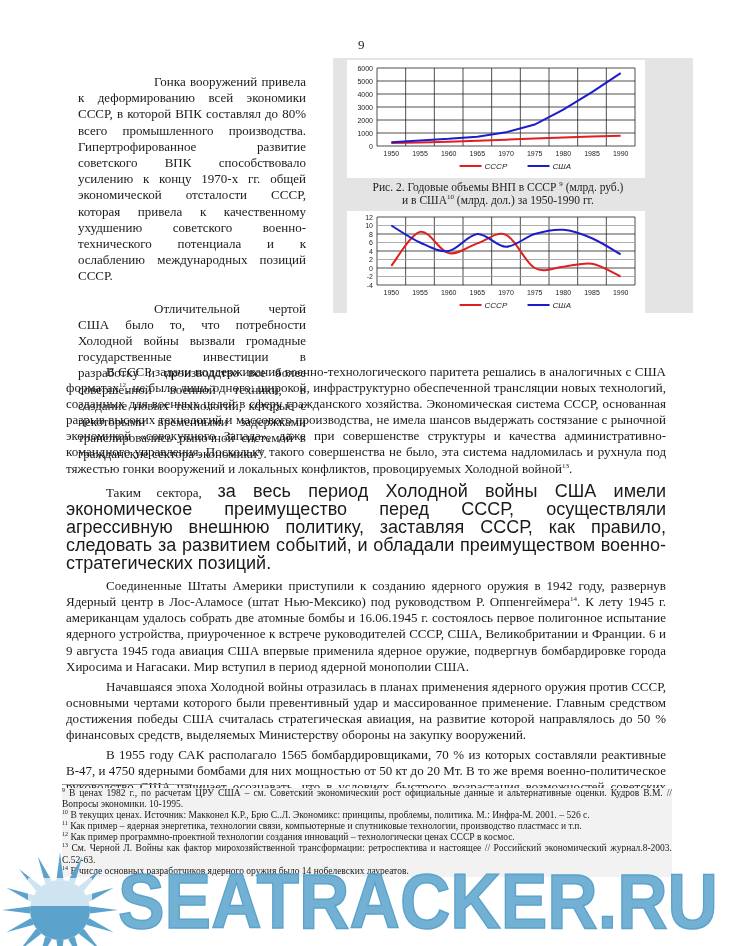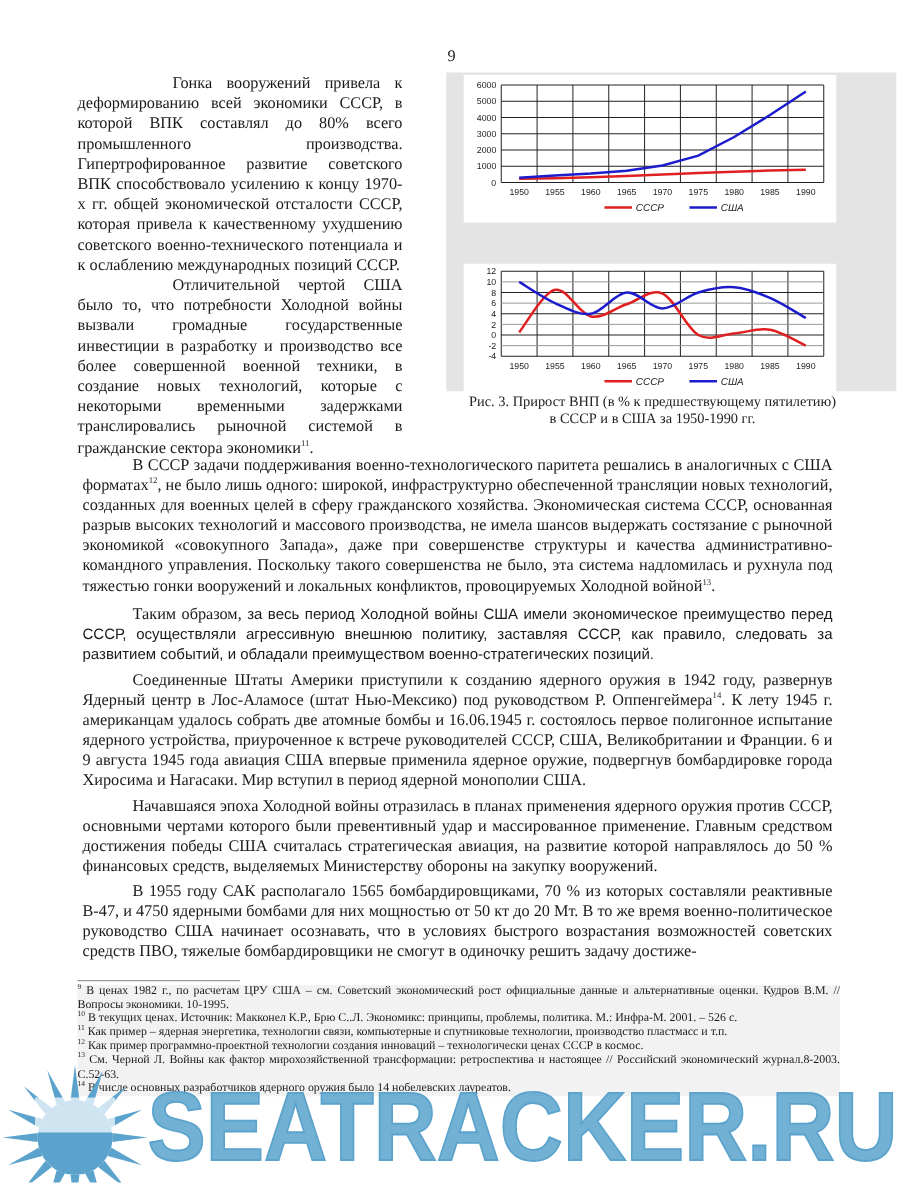--- a/index.html
+++ b/index.html
@@ -1,31 +1,31 @@
 <!DOCTYPE html>
 <html><head>
 <meta charset="utf-8">
 <style>
   html, body { margin: 0; padding: 0; background: #ffffff; }
   body { width: 731px; height: 946px; position: relative; overflow: hidden; font-family: "Liberation Serif", "DejaVu Serif", serif; color: #1a1a1a; }
   .page-number { position: absolute; left: 358px; top: 37px; font-size: 13px; }
   .col-left { position: absolute; left: 62px; top: 58px; width: 260px; font-size: 13px; line-height: 16.2px; text-align: justify; }
-  .col-left p { margin: 0; }
+  .col-left p { margin: 16px; }
   .indent { text-indent: 40px; }
-  .figure-panel { position: absolute; left: 333px; top: 58px; width: 360px; height: 255px; background: #e4e4e4; margin-left: 24px; }
+  .figure-panel { position: absolute; left: 333px; top: 58px; width: 360px; height: 255px; background: #e4e4e4; }
   .chart-box { position: absolute; background: #ffffff; }
   #chart1-box { left: 14px; top: 2px; width: 298px; height: 118px; }
   #chart2-box { left: 14px; top: 153px; width: 298px; height: 103px; }
   .caption { position: absolute; left: 0; width: 330px; text-align: center; font-size: 11.5px; line-height: 13px; color: #222; }
   #caption1 { top: 123px; }
   #caption2 { top: 258px; }
   sup { font-size: 7px; line-height: 0; vertical-align: super; }
   .full { position: absolute; left: 62px; width: 608px; font-size: 13px; line-height: 16.1px; text-align: justify; }
   .full p { margin: 4px; }
-  .sans { font-family: "Liberation Sans", "DejaVu Sans", sans-serif; font-size: 12px; }
+  .sans { font-family: "Liberation Sans", "DejaVu Sans", sans-serif; font-size: 18px; }
   .footnote-rule { position: absolute; left: 62px; top: 784px; width: 130px; height: 1px; background: #999; }
   .footnotes { position: absolute; left: 62px; top: 788px; width: 610px; font-size: 9.5px; line-height: 11.1px; background: #f2f2f2; text-align: justify; }
   .footnotes p { margin: 0; }
   .footnotes sup { font-size: 6px; }
   .watermark { position: absolute; left: 0; top: 840px; width: 731px; height: 106px; pointer-events: none; }
   svg text { font-family: "Liberation Sans", "DejaVu Sans", sans-serif; }
 </style>
 </head>
 <body>
 
@@ -90,20 +90,24 @@
         <circle cx="159" cy="72.35" r="0.01" fill="#1c1ccc"></circle>
         <circle cx="187.66666666666666" cy="64.55" r="0.01" fill="#1c1ccc"></circle>
         <circle cx="216.33333333333334" cy="49.6" r="0.01" fill="#1c1ccc"></circle>
         <circle cx="245" cy="32.050000000000004" r="0.01" fill="#1c1ccc"></circle>
         <circle cx="273.66666666666663" cy="13.200000000000003" r="0.01" fill="#1c1ccc"></circle>
         <line x1="112.56" x2="134.56" y1="106" y2="106" stroke="#e02020" stroke-width="2"></line>
         <text x="137.56" y="109" font-size="8" font-style="italic" fill="#222">СССР</text>
         <line x1="180.56" x2="202.56" y1="106" y2="106" stroke="#1c1ccc" stroke-width="2"></line>
         <text x="205.56" y="109" font-size="8" font-style="italic" fill="#222">США</text>
       </svg>
+  </div>
+  <div class="caption" id="caption1">
+    <span>Рис. 2. Годовые объемы ВНП в СССР </span><sup>9</sup><span> (млрд. руб.)</span><br>
+    <span>и в США</span><sup>10</sup><span> (млрд. дол.) за 1950-1990 гг.</span>
   </div>
   <div class="chart-box" id="chart2-box">
     <svg id="chart2" width="298" height="103">
         <line x1="30" x2="30" y1="6" y2="74" stroke="#222" stroke-width="0.8"></line>
         <line x1="58.66666666666667" x2="58.66666666666667" y1="6" y2="74" stroke="#222" stroke-width="0.8"></line>
         <line x1="87.33333333333334" x2="87.33333333333334" y1="6" y2="74" stroke="#222" stroke-width="0.8"></line>
         <line x1="116" x2="116" y1="6" y2="74" stroke="#222" stroke-width="0.8"></line>
         <line x1="144.66666666666669" x2="144.66666666666669" y1="6" y2="74" stroke="#222" stroke-width="0.8"></line>
         <line x1="173.33333333333334" x2="173.33333333333334" y1="6" y2="74" stroke="#222" stroke-width="0.8"></line>
         <line x1="202" x2="202" y1="6" y2="74" stroke="#222" stroke-width="0.8"></line>
@@ -156,29 +160,25 @@
         <circle cx="187.66666666666666" cy="23" r="0.01" fill="#1c1ccc"></circle>
         <circle cx="216.33333333333334" cy="18.75" r="0.01" fill="#1c1ccc"></circle>
         <circle cx="245" cy="27.25" r="0.01" fill="#1c1ccc"></circle>
         <circle cx="273.66666666666663" cy="43.4" r="0.01" fill="#1c1ccc"></circle>
         <line x1="112.56" x2="134.56" y1="94" y2="94" stroke="#e02020" stroke-width="2"></line>
         <text x="137.56" y="97" font-size="8" font-style="italic" fill="#222">СССР</text>
         <line x1="180.56" x2="202.56" y1="94" y2="94" stroke="#1c1ccc" stroke-width="2"></line>
         <text x="205.56" y="97" font-size="8" font-style="italic" fill="#222">США</text>
       </svg>
   </div>
-  <div class="caption" id="caption2">
-    <span>Рис. 3. Прирост ВНП (в % к предшествующему пятилетию)</span><br>
-    <span>в СССР и в США  за 1950-1990 гг.</span>
-  </div>
 </div>
 
 <div class="full" style="top:360px">
   <p class="indent"><span>В СССР задачи поддерживания военно-технологического паритета решались в аналогичных с США форматах</span><sup>12</sup><span>, не было лишь одного: широкой, инфраструктурно обеспеченной трансляции новых технологий, созданных для военных целей в сферу гражданского хозяйства. Экономическая система СССР, основанная разрыв высоких технологий и массового производства, не имела шансов выдержать состязание  с рыночной экономикой «совокупного Запада», даже при совершенстве структуры и качества административно-командного управления. Поскольку такого совершенства не было, эта система надломилась и рухнула под тяжестью гонки вооружений и локальных конфликтов, провоцируемых Холодной войной</span><sup>13</sup><span>.</span></p>
-  <p class="indent" style="margin-top:6px"><span>Таким образом, </span><span class="sans">за весь период Холодной войны США имели экономическое преимущество перед СССР, осуществляли агрессивную внешнюю политику, заставляя СССР, как правило, следовать за развитием событий, и  обладали преимуществом  военно-стратегических  позиций.</span></p>
+  <p class="indent" style="margin-top:6px"><span>Таким сектора, </span><span class="sans">за весь период Холодной войны США имели экономическое преимущество перед СССР, осуществляли агрессивную внешнюю политику, заставляя СССР, как правило, следовать за развитием событий, и  обладали преимуществом  военно-стратегических  позиций.</span></p>
   <p class="indent" style="margin-top:5px"><span>Соединенные Штаты Америки приступили к созданию ядерного оружия в 1942 году, развернув Ядерный центр в Лос-Аламосе (штат Нью-Мексико) под руководством  Р. Оппенгеймера</span><sup>14</sup><span>. К лету 1945 г. американцам удалось собрать две атомные бомбы и 16.06.1945 г. состоялось первое полигонное испытание ядерного устройства, приуроченное к встрече руководителей СССР, США, Великобритании и Франции. 6 и 9 августа 1945 года авиация США впервые применила ядерное оружие, подвергнув бомбардировке  города Хиросима и Нагасаки. Мир вступил в период ядерной монополии США.</span></p>
   <p class="indent" style="margin-top:4px">Начавшаяся эпоха Холодной войны отразилась в планах применения ядерного оружия против СССР, основными чертами которого были превентивный удар и массированное применение. Главным средством достижения победы США считалась стратегическая авиация, на развитие которой направлялось до 50 % финансовых средств, выделяемых Министерству обороны на закупку вооружений.</p>
   <p class="indent" style="margin-top:4px">В 1955 году САК располагало 1565 бомбардировщиками, 70 % из которых составляли реактивные В-47, и 4750 ядерными бомбами для них мощностью от 50 кт до 20 Мт. В то же время военно-политическое руководство США начинает осознавать, что в условиях быстрого возрастания возможностей советских средств ПВО, тяжелые бомбардировщики не смогут в одиночку решить задачу достиже-</p>
 </div>
 
 <div class="footnote-rule"></div>
 <div class="footnotes" id="footnotes">
   <p><sup>9</sup><span> В ценах 1982 г., по расчетам ЦРУ США – см. Советский экономический рост официальные данные и альтернативные оценки. Кудров В.М. // Вопросы экономики. 10-1995.</span></p>
   <p><sup>10</sup><span> В текущих ценах. Источник: Макконел К.Р., Брю С..Л. Экономикс: принципы, проблемы, политика. М.: Инфра-М. 2001. – 526 с.</span></p>
   <p><sup>11</sup><span> Как пример – ядерная энергетика, технологии связи, компьютерные и спутниковые технологии, производство пластмасс и т.п.</span></p>

